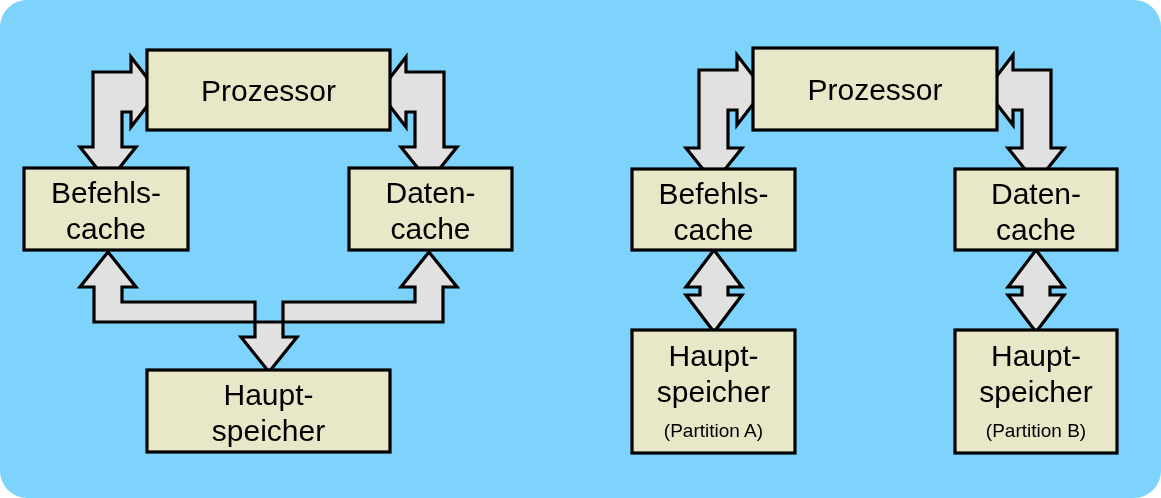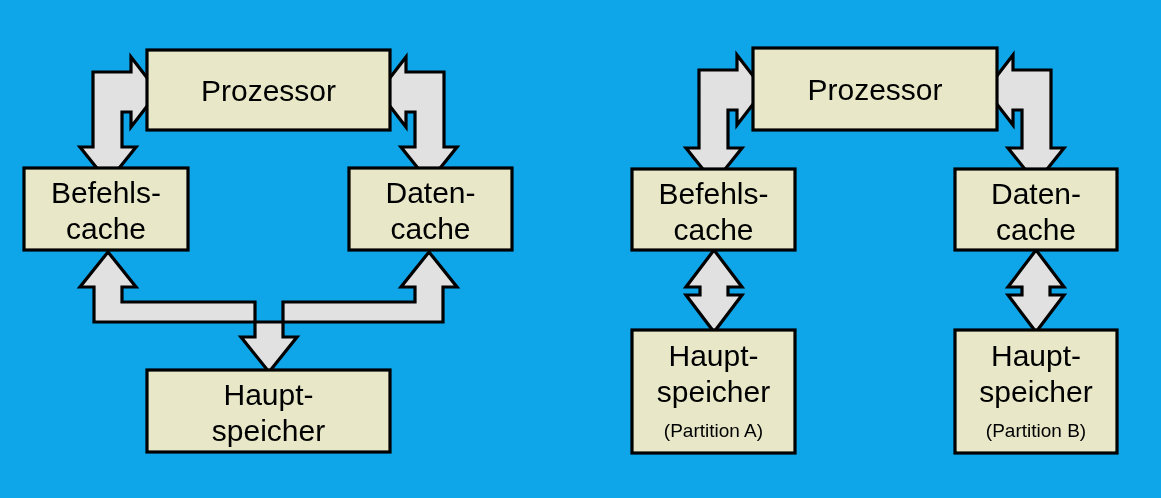--- a/index.html
+++ b/index.html
@@ -7,22 +7,23 @@
     padding: 0;
     background: #ffffff;
   }
   body {
     font-family: "Liberation Sans", sans-serif;
   }
   #diagram-root {
     position: relative;
     width: 1161px;
     height: 498px;
-    background: #0ea5e9;
+    background: #7dd3fc;
     overflow: hidden;
+    border-radius: 27px;
   }
   svg.canvas {
     display: block;
     width: 1161px;
     height: 498px;
   }
   .box-shape {
     fill: #e8e8c8;
     stroke: #000000;
     stroke-width: 3.2;

